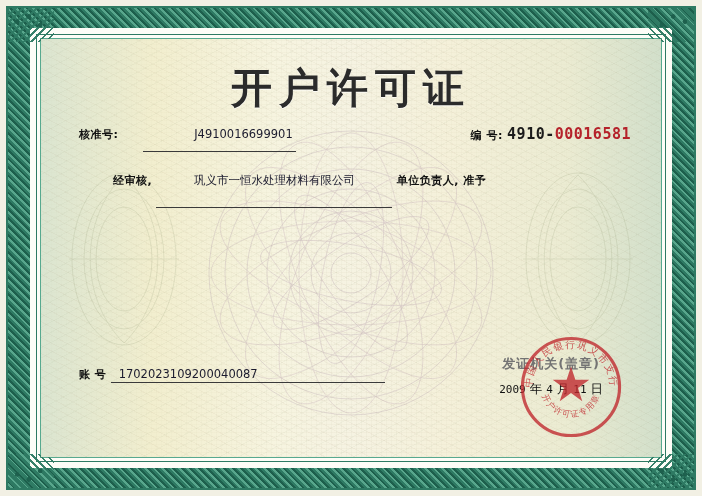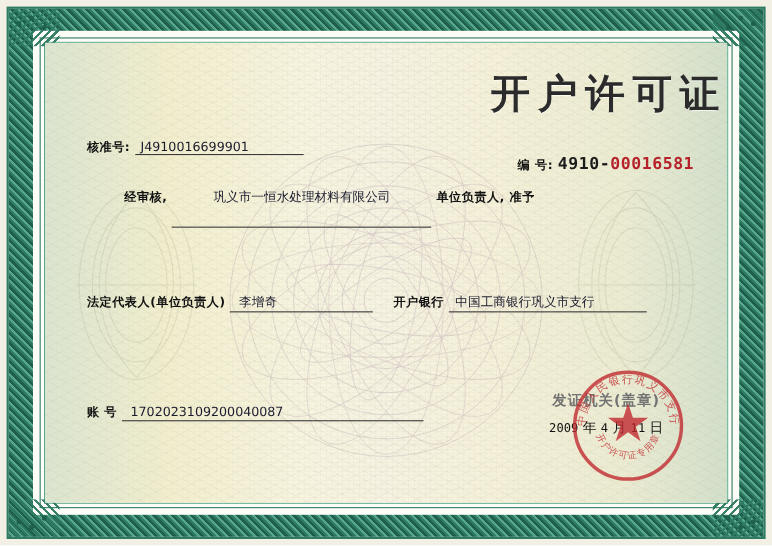--- a/index.html
+++ b/index.html
@@ -147,24 +147,24 @@
     right: 41px;
     bottom: 39px;
     color: #1a1a1a;
   }
 
   .doc-title {
     position: absolute;
     top: 22px;
     left: 0;
     right: 0;
-    text-align: right;
+    text-align: center;
     font-family: Liberation Serif, serif;
     font-weight: bold;
-    font-size: 36px;
+    font-size: 41px;
     letter-spacing: 7px;
     color: #2b2b2b;
     text-shadow: 0 1px 0 rgba(255,255,255,0.7);
   }
 
   .row {
     position: absolute;
     font-family: "DejaVu Sans", sans-serif;
     font-size: 13.5px;
     color: #111;
@@ -182,28 +182,29 @@
 
   
   .approval {
     left: 38px;
     top: 86px;
   }
   .approval .ul {
     display: inline-block;
     min-width: 145px;
     border-bottom: 1px solid #3a3a3a;
-    text-align: left;
-    padding: 0 3px 0 5px;
+    text-align: right;
+    padding: 0 3px 10px 5px;
+    margin-left: 20px;
   }
 
   
   .serial {
     right: 30px;
-    top: 101px;
+    top: 86px;
     padding-left: 12px;
   }
   .serial .num {
     font-family: "DejaVu Sans Mono", monospace;
     font-size: 15px;
     font-weight: bold;
     letter-spacing: 0.5px;
     color: #1b1b1b;
   }
   .serial .red {
@@ -380,26 +381,20 @@
       <span class="num">4910-</span><span class="num red">00016581</span>
     </div>
 
     <div class="row body-1">
       <span class="lbl">经审核,</span>
       <span class="ul-company val">巩义市一恒水处理材料有限公司</span>
       <span class="lbl">单位负责人, 准予</span>
     </div>
 
 
-    <div class="row rep">
-      <span class="lbl">法定代表人(单位负责人)</span>
-      <span class="ul-name val">李增奇</span>
-      <span class="lbl bank-lbl">开户银行</span>
-      <span class="ul-bank val">中国工商银行巩义市支行</span>
-    </div>
 
     <div class="row account">
       <span class="lbl">账 号</span>
       <span class="ul-acct val">1702023109200040087</span>
     </div>
 
     <div class="issuer">
       <div class="authority">发证机关(盖章)</div>
       <div class="date">
         <span class="d">2009</span>

